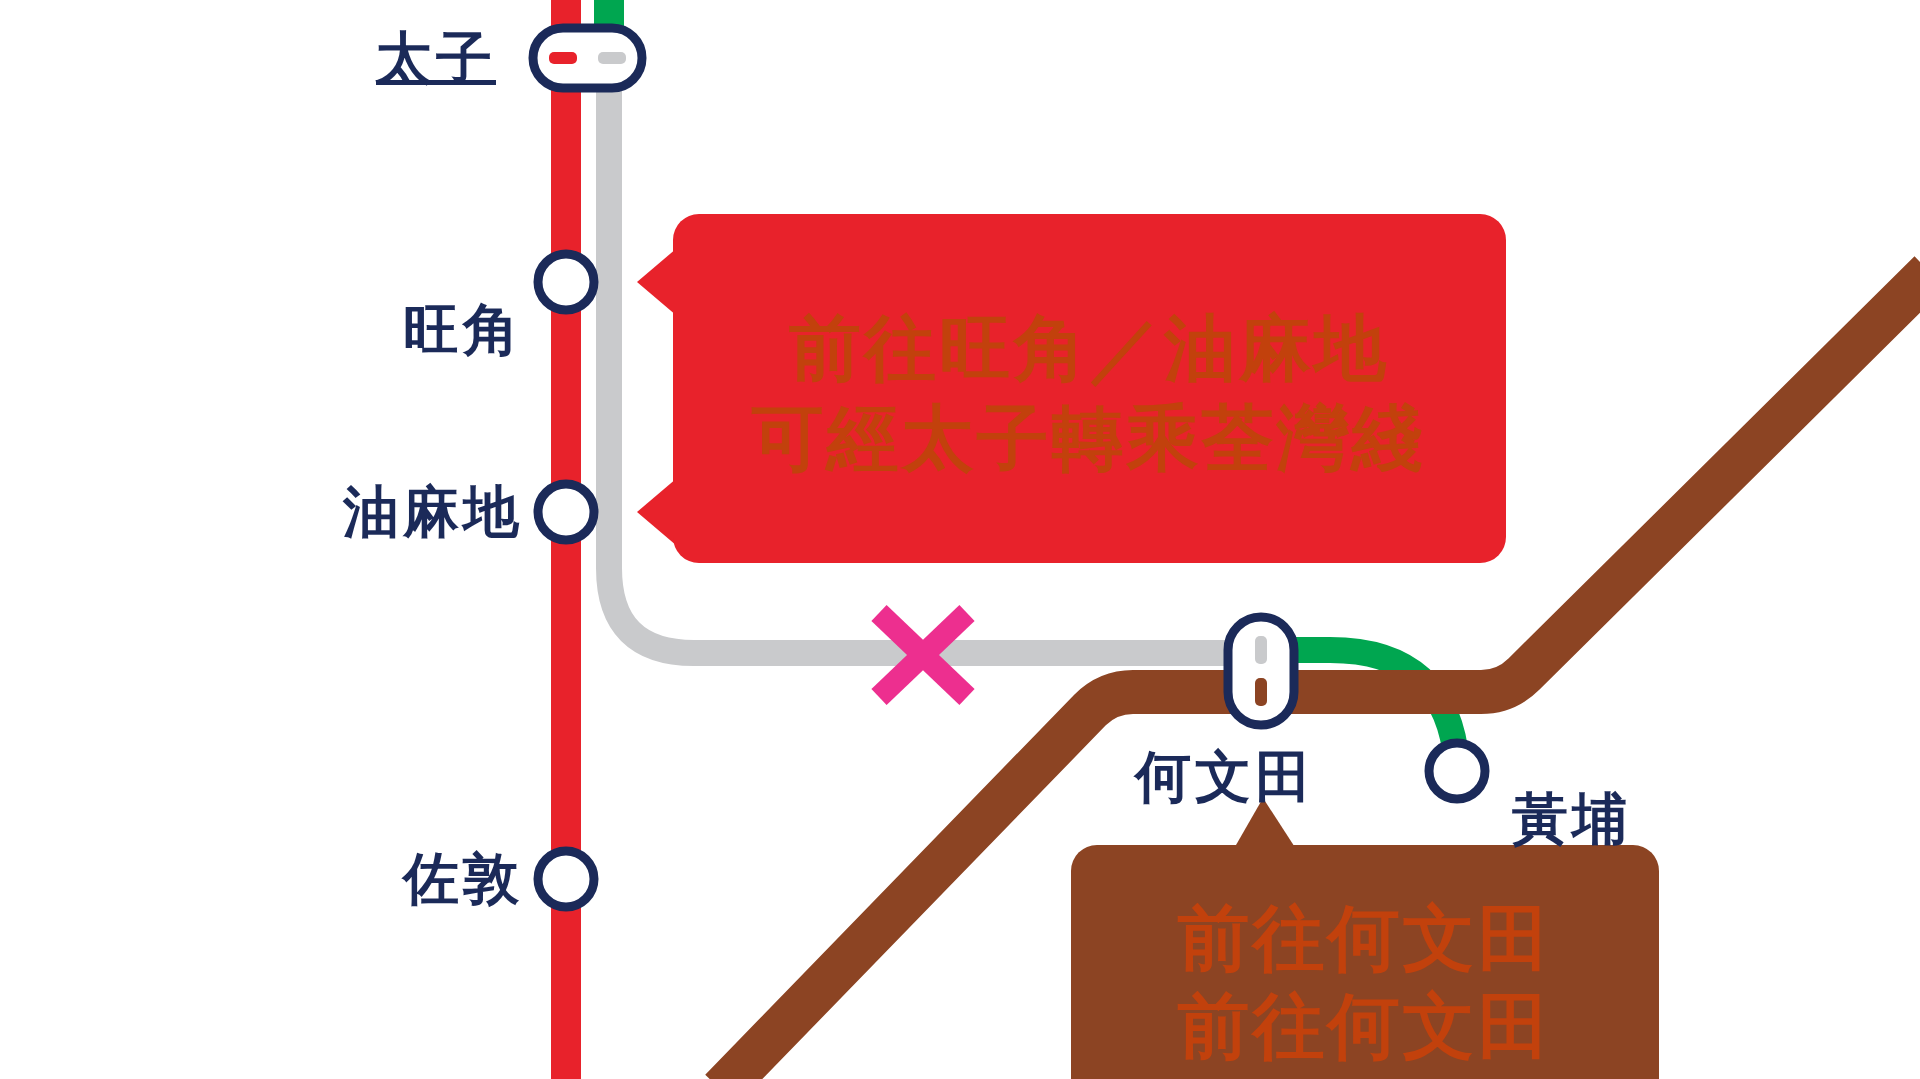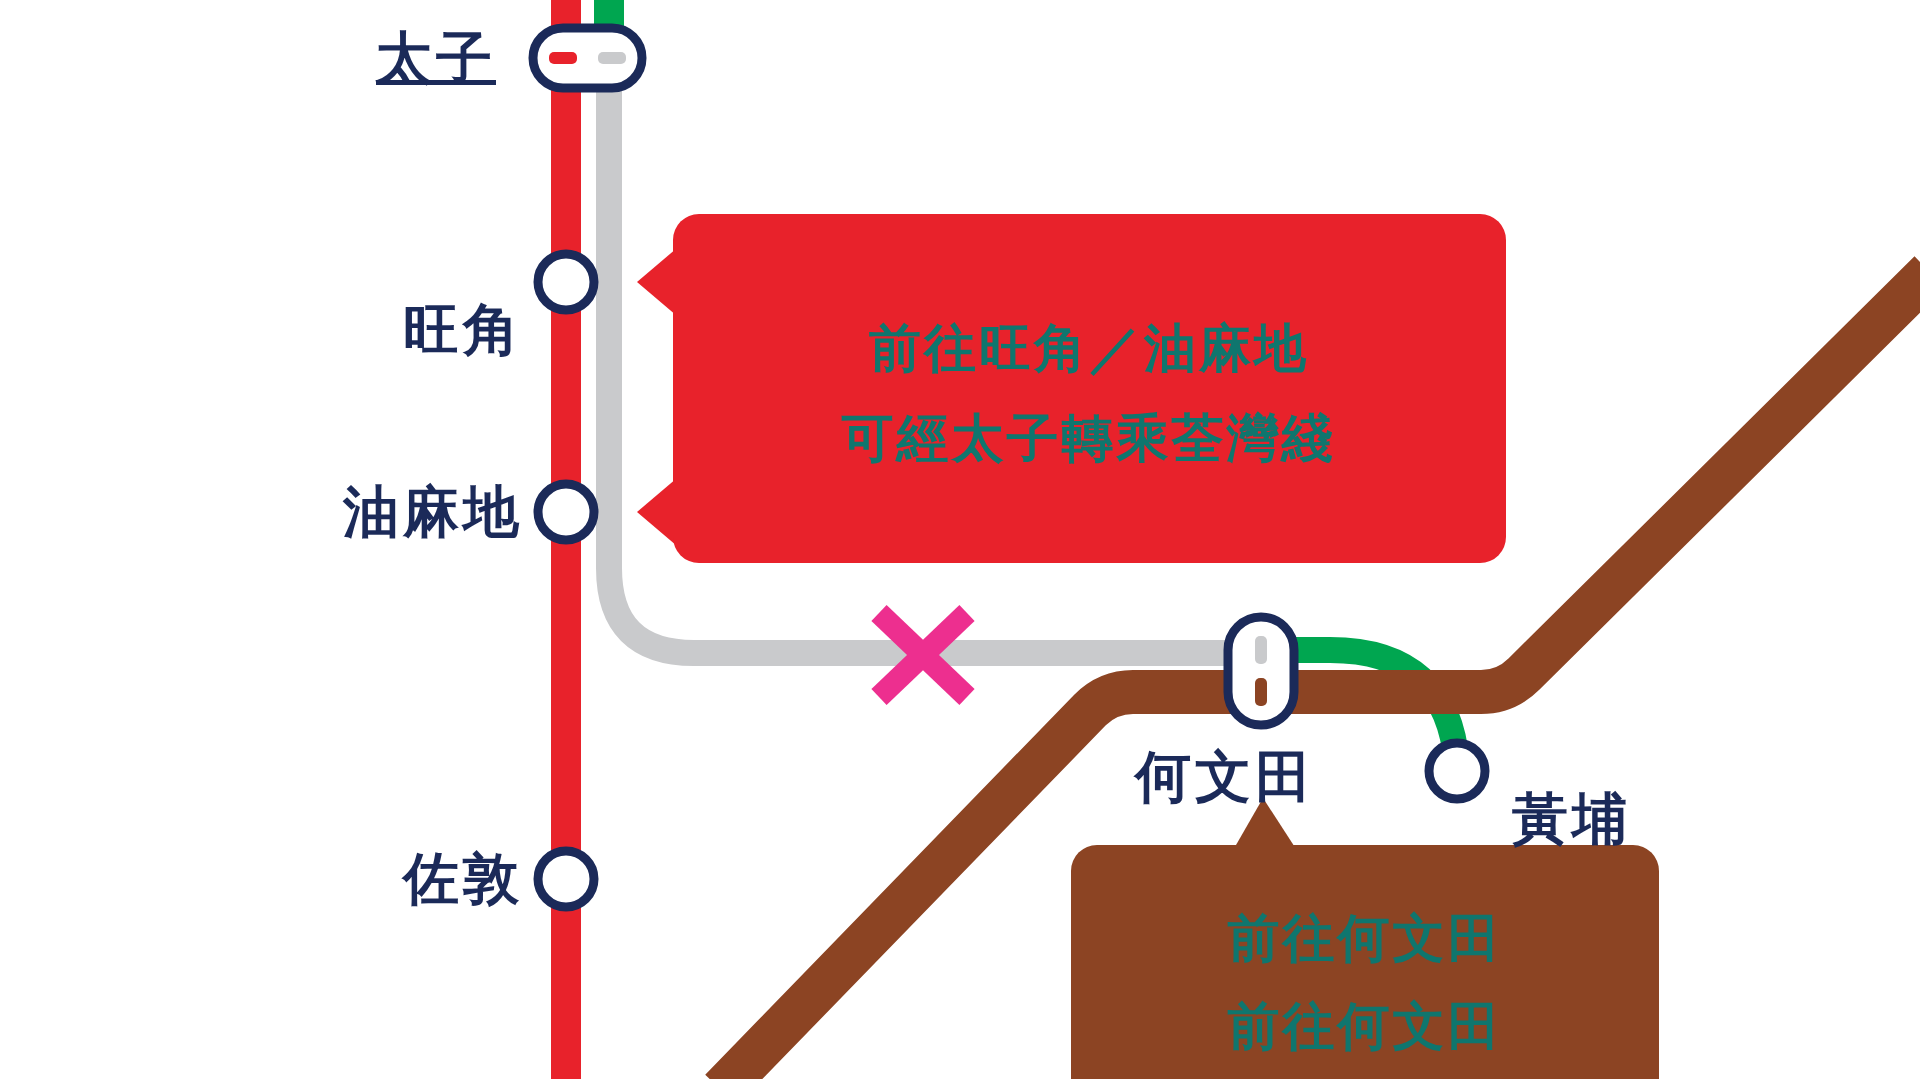--- a/index.html
+++ b/index.html
@@ -28,22 +28,22 @@
     white-space: nowrap;
     letter-spacing: 4px;
     line-height: 1;
   }
   .anchor-right  { transform: translate(-100%, -50%); }
   .anchor-left   { transform: translate(0, -50%); margin-top: 48px; }
   .anchor-center { transform: translate(-50%, -50%); }
   .callout-text {
     position: absolute;
     transform: translate(-50%, -50%);
-    color: #0f766e;
-    font-size: 52px;
+    color: #c2410c;
+    font-size: 72px;
     font-weight: 700;
     white-space: nowrap;
     letter-spacing: 3px;
     line-height: 1;
   }
 </style>
 </head>
 <body>
 
 <div class="stage">

